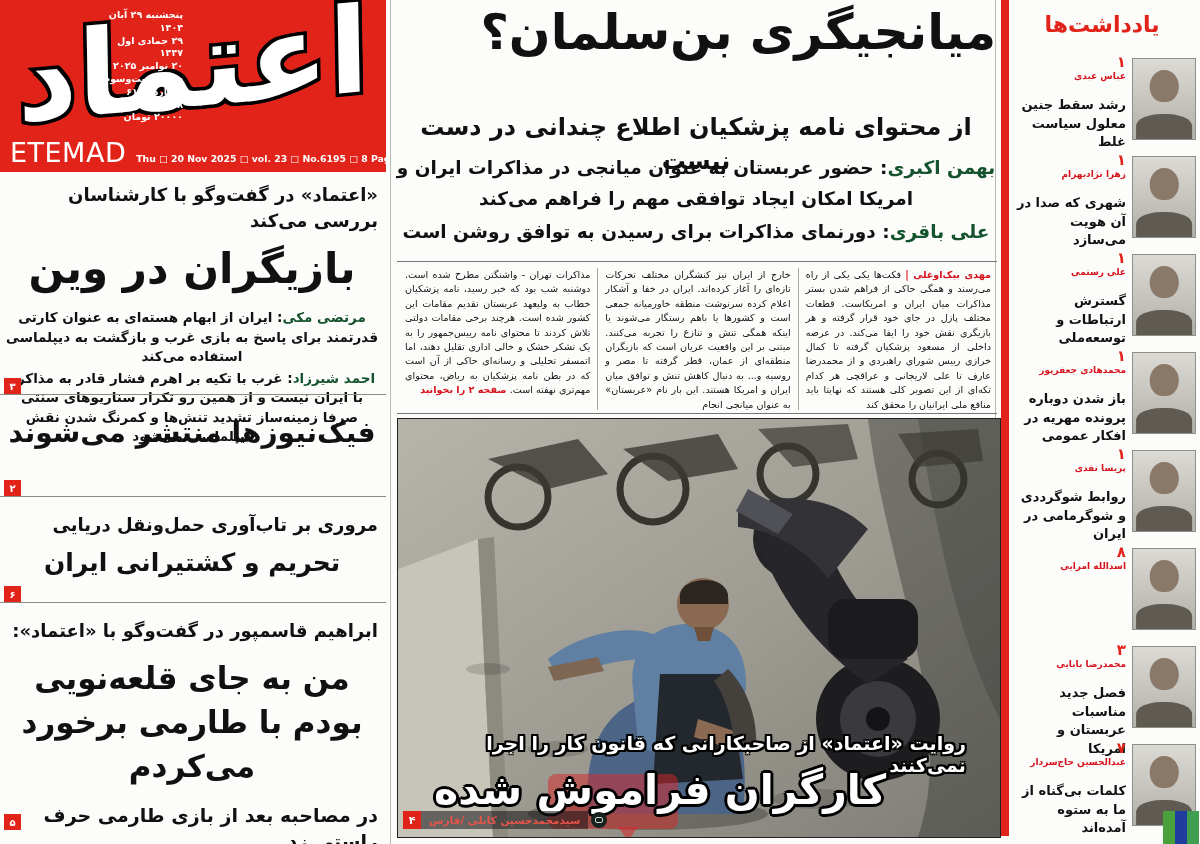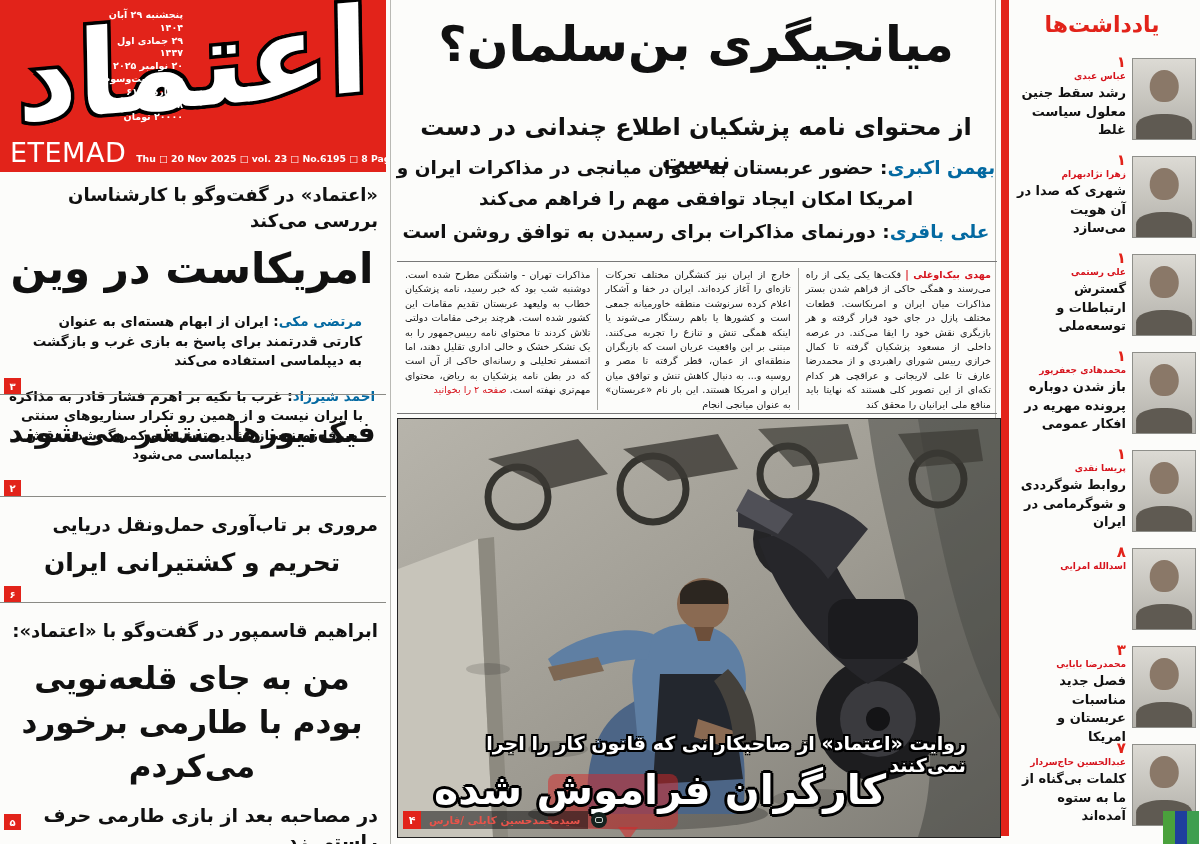--- a/index.html
+++ b/index.html
@@ -24,34 +24,34 @@
   .vline{width:1px;background:#b9b9b4;}
   .hrule{height:1px;background:#8a8a85;}
 
   
   .art{left:6px;width:372px;text-align:center;}
   .kicker{font-size:18px;font-weight:bold;line-height:26px;text-align:right;}
   .head-xl{font-size:42px;font-weight:bold;line-height:54px;letter-spacing:-1px;}
   .head-lg{font-size:28px;font-weight:bold;line-height:38px;}
   .head-md{font-size:25px;font-weight:bold;line-height:34px;}
   .art-paras{font-size:13.5px;font-weight:bold;line-height:19.5px;text-align:center;}
-  .rname{color:#0369a1;}
+  .rname{color:#14532d;}
   .pbadge{position:absolute;width:17px;height:16px;background:#e2231a;color:#fff;font-size:10px;
           font-weight:bold;display:flex;align-items:center;justify-content:center;}
 
   
-  .lead-head{left:396px;top:16px;width:600px;text-align:center;font-size:49px;font-weight:bold;
+  .lead-head{left:396px;top:4px;width:600px;font-size:49px;font-weight:bold;
              line-height:58px;letter-spacing:-1px;}
   .lead-deck{left:396px;top:110px;width:600px;text-align:center;font-size:24px;font-weight:bold;line-height:34px;}
   .lead-quotes{left:396px;top:152px;width:600px;text-align:center;font-size:18.5px;font-weight:bold;line-height:31px;}
   .lead-body{left:398px;top:268px;width:600px;height:142px;display:flex;direction:rtl;overflow:hidden;}
   .lead-col{flex:1;font-size:9.6px;line-height:14.4px;text-align:justify;padding:0 7px;overflow:hidden;}
   .lead-col.mid,.lead-col.first{border-left:1px solid #a5a5a0;}
   .byline-red{color:#d6131c;font-weight:bold;}
-  .pageref-red{color:#d6131c;font-weight:normal;}
+  .pageref-red{color:#d6131c;font-weight:bold;}
 
   
   .photo{left:397px;top:418px;width:602px;height:418px;border:1px solid #222;background:#9a968d;overflow:hidden;}
   .photo svg{display:block;}
   .cap-kicker{left:8px;top:313px;width:560px;color:#fff;font-size:19px;font-weight:bold;text-align:right;
               direction:rtl;position:absolute;
               text-shadow:-2px 0 #000,2px 0 #000,0 -2px #000,0 2px #000,-2px -2px #000,2px 2px #000,-2px 2px #000,2px -2px #000;}
   .cap-head{left:8px;top:345px;width:480px;color:#fff;font-size:41px;font-weight:bold;text-align:right;
             direction:rtl;position:absolute;line-height:52px;
             text-shadow:-3px 0 #000,3px 0 #000,0 -3px #000,0 3px #000,-2px -2px #000,2px 2px #000,-2px 2px #000,2px -2px #000;}
@@ -76,21 +76,21 @@
   .sb-item{position:absolute;left:0;width:182px;height:97px;display:flex;direction:rtl;}
   .sb-photo{width:62px;height:80px;border:1px solid #8f8f8a;background:linear-gradient(#dcdad4,#b2b0a9);
             position:relative;overflow:hidden;flex:none;margin-top:6px;}
   .sb-photo::before{content:"";position:absolute;top:14%;left:50%;transform:translateX(-50%);
             width:46%;height:40%;border-radius:50% 50% 46% 46%;background:#8a7868;}
   .sb-photo::after{content:"";position:absolute;bottom:-2px;left:50%;transform:translateX(-50%);
             width:90%;height:34%;border-radius:45% 45% 0 0;background:#5f5a52;}
   .sb-text{flex:1;padding:0 6px 0 2px;text-align:right;}
   .sb-num{color:#e2231a;font-size:15px;font-weight:bold;line-height:16px;margin-top:2px;}
   .sb-author{color:#d6131c;font-size:9px;font-weight:bold;line-height:12px;}
-  .sb-title-txt{font-size:13px;font-weight:bold;line-height:18.5px;margin-top:2px;}
+  .sb-title-txt{font-size:13px;font-weight:bold;line-height:18.5px;margin-top:14px;}
 
   
   .pmarks{left:1163px;top:811px;display:flex;direction:ltr;}
   .pmarks div{width:12px;height:33px;}
 </style>
 </head>
 <body>
 
 <div class="page">
 
@@ -109,23 +109,23 @@
       <span class="logo-en">ETEMAD</span>
       <span class="info-en">Thu □ 20 Nov 2025 □ vol. 23 □ No.6195 □ 8 Pages □ 200000 Rials</span>
     </div>
   </div>
 
   <div class="abs vline" style="left:390px;top:0;height:844px;"></div>
   <div class="abs vline" style="left:995px;top:0;height:836px;"></div>
 
   <div class="abs art" style="top:182px;">
     <div class="kicker">«اعتماد» در گفت‌وگو با کارشناسان بررسی می‌کند</div>
-    <div class="head-xl" style="margin-top:8px;">امریکاست در وین</div>
+    <div class="head-xl" style="margin-top:8px;">بازیگران در وین</div>
     <div class="art-paras" style="margin-top:12px;">
-      <p style="margin:16px;text-align:right;"><span class="rname">مرتضی مکی</span><span>: ایران از ابهام هسته‌ای به عنوان کارتی قدرتمند برای پاسخ به بازی غرب و بازگشت به دیپلماسی استفاده می‌کند</span></p>
+      <p style="margin:0;"><span class="rname">مرتضی مکی</span><span>: ایران از ابهام هسته‌ای به عنوان کارتی قدرتمند برای پاسخ به بازی غرب و بازگشت به دیپلماسی استفاده می‌کند</span></p>
       <p style="margin:2px 0 0 0;"><span class="rname">احمد شیرزاد</span><span>: غرب با تکیه بر اهرم فشار قادر به مذاکره با ایران نیست و از همین رو تکرار سناریوهای سنتی صرفا زمینه‌ساز تشدید تنش‌ها و کمرنگ شدن نقش دیپلماسی می‌شود</span></p>
     </div>
   </div>
   <div class="abs pbadge" style="left:4px;top:378px;">۳</div>
   <div class="abs hrule" style="left:0;top:394px;width:386px;"></div>
 
   <div class="abs art" style="top:408px;">
     <div class="head-lg" style="margin-top:6px;">فیک‌نیوزها منتشر می‌شوند</div>
   </div>
   <div class="abs pbadge" style="left:4px;top:480px;">۲</div>

